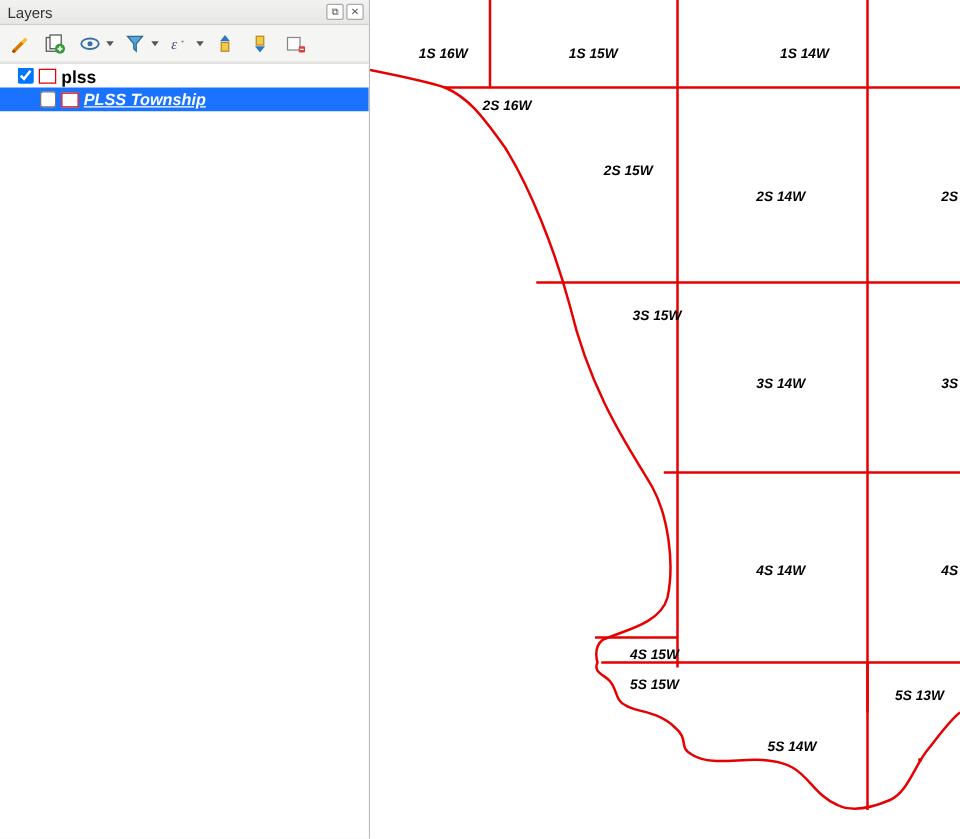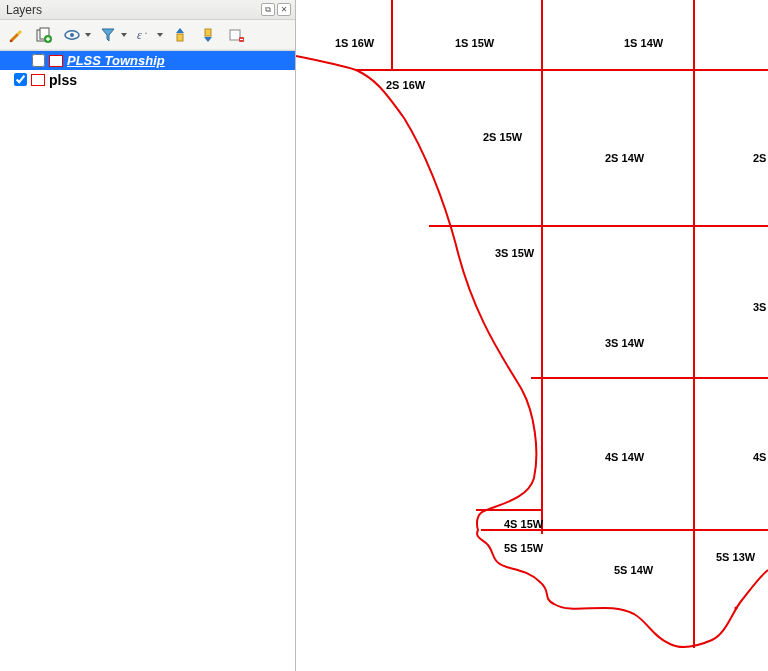--- a/index.html
+++ b/index.html
@@ -96,20 +96,21 @@
     font-weight:bold;
     font-size:13px;
   }
   .row.child { padding-left: 32px;}
   .map {
     flex:1;
     height:671px;
     position:relative;
     background:#fff;
     overflow:hidden;
+    font-style:italic;
   }
   .map svg { position:absolute; top:0; left:0; width:472px; height:671px;}
   .grid-line { stroke:#e60000; stroke-width:2; fill:none;}
   .coast { stroke:#e60000; stroke-width:2; fill:none;}
   .map-label {
     position:absolute;
     font-size:11px;
     font-weight:bold;
     font-family: Arial, sans-serif;
     color:#000;
@@ -185,29 +186,29 @@
     <div class="tool">
       <svg viewBox="0 0 18 18">
           <rect x="3" y="4" width="10" height="10" fill="#fff" stroke="#888"></rect>
           <rect x="12" y="11" width="5" height="5" rx="1" fill="#d8413a"></rect>
           <rect x="13" y="13" width="3" height="1" fill="#fff"></rect>
         </svg>
     </div>
   </div>
 
   <div class="tree">
+    <div class="row">
+      <input type="checkbox" checked="" style="">
+      <span class="swatch"></span>
+      <span class="l1-label">plss</span>
+    </div>
     <div class="row child selected">
       <input type="checkbox" style="">
       <span class="swatch" style="border-color:#e60000"></span>
       <span class="l2-label">PLSS Township</span>
-    </div>
-    <div class="row">
-      <input type="checkbox" checked="" style="">
-      <span class="swatch"></span>
-      <span class="l1-label">plss</span>
     </div>
   </div>
 </div>
 
 <div class="map">
   <svg viewBox="0 0 472 671">
 
     <line class="grid-line" x1="96" y1="0" x2="96" y2="70"></line>
     <line class="grid-line" x1="246" y1="0" x2="246" y2="534"></line>
     <line class="grid-line" x1="398" y1="0" x2="398" y2="648"></line>
@@ -244,22 +245,22 @@
   </svg>
 
 <div class="map-label" style="left: 39px; top: 37px;">1S 16W</div>
     <div class="map-label" style="left: 159px; top: 37px;">1S 15W</div>
     <div class="map-label" style="left: 309px; top: 37px; margin-left: 19px;">1S 14W</div>
     <div class="map-label" style="left: 457px; top: 37px; margin-left: 48px;">1S</div>
     <div class="map-label" style="left: 71px; top: 79px; margin-left: 19px;">2S 16W</div>
     <div class="map-label" style="left: 187px; top: 131px;">2S 15W</div>
     <div class="map-label" style="left: 309px; top: 152px;">2S 14W</div>
     <div class="map-label" style="left: 457px; top: 152px;">2S</div>
-    <div class="map-label" style="left: 199px; top: 247px;">3S 15W</div>
-    <div class="map-label" style="left: 309px; top: 301px; margin-top: 36px;">3S 14W</div>
+    <div class="map-label" style="left: 210px; top: 247px;">3S 15W</div>
+    <div class="map-label" style="left: 309px; top: 301px;">3S 14W</div>
     <div class="map-label" style="left: 457px; top: 301px;">3S</div>
     <div class="map-label" style="left: 309px; top: 451px;">4S 14W</div>
     <div class="map-label" style="left: 457px; top: 451px;">4S</div>
     <div class="map-label" style="left: 208px; top: 518px;">4S 15W</div>
     <div class="map-label" style="left: 208px; top: 542px; text-align: right;">5S 15W</div>
-    <div class="map-label" style="left: 318px; top: 564px;">5S 14W</div>
+    <div class="map-label" style="left: 318px; top: 592px;">5S 14W</div>
     <div class="map-label" style="left: 420px; top: 551px;">5S 13W</div>
   </div>
 
 </body></html>

